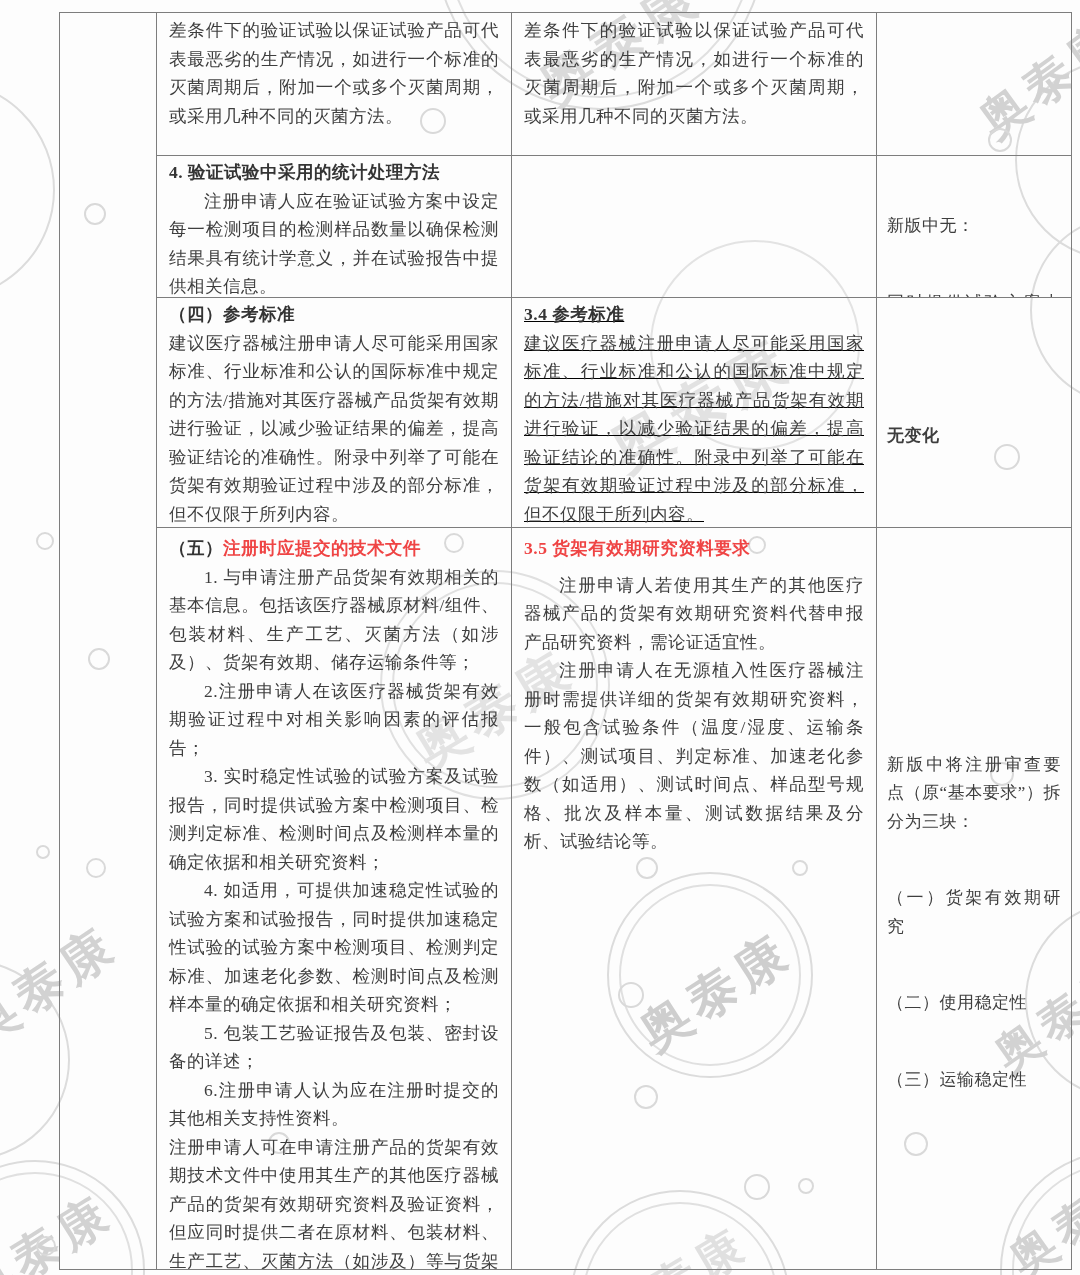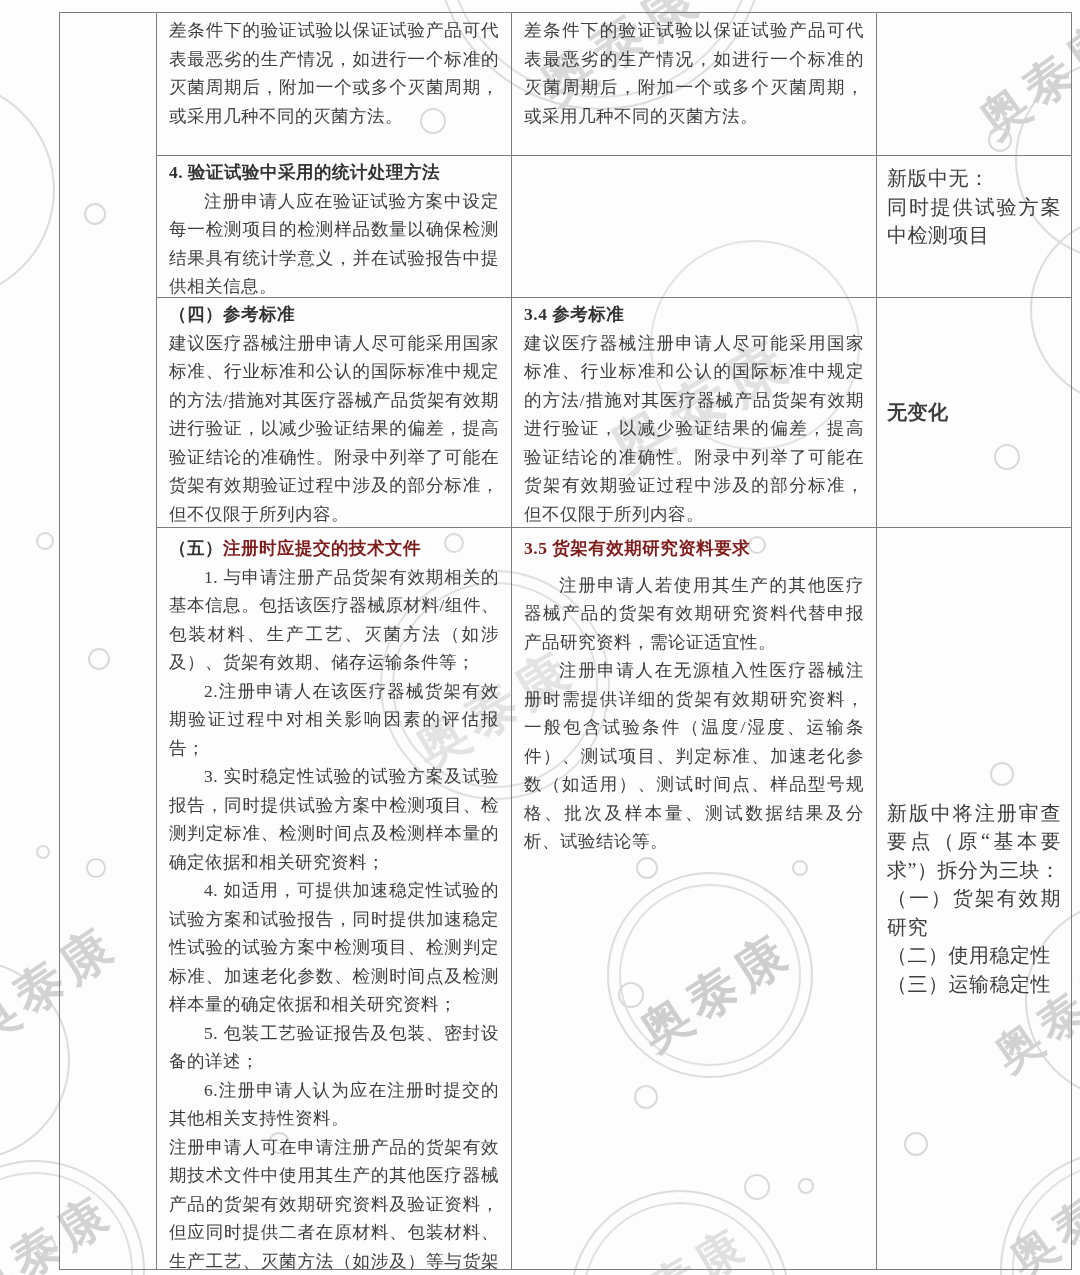--- a/index.html
+++ b/index.html
@@ -45,24 +45,24 @@
   .cell.b-r { border-right:1.5px solid #7d7d7d; }
   .cell.b-b { border-bottom:1.5px solid #7d7d7d; }
   .spacer { grid-column:1; grid-row:1 / 5; }
 
   .para {
     margin:0; color:#3e3e3e; font-size:17.5px; line-height:28.5px;
     letter-spacing:0.5px; text-align:justify; text-justify:inter-character;
   }
   .para.indent { text-indent:2em; }
   .h { font-weight:700; color:#343434; }
-  .red { color:#7f1d1d;font-family:Liberation Serif, serif; }
+  .red { color:#ef4444;font-family:Liberation Serif, serif; }
 
   .note-cell { padding:8px 10px 0 10px; }
-  .note-cell .para { font-size:20px; }
+  .note-cell .para { font-size:17px;margin-top:48px; }
   .v-center { display:flex; flex-direction:column; justify-content:center; padding-top:0; }
 </style>
 </head>
 <body>
 
 <div class="page">
 
   <div class="wm-layer">
 
     <div class="wm-circle double" style="left:435px; top:-220px; width:330px; height:330px;"></div>
@@ -130,21 +130,21 @@
     <div class="cell b-r b-b" style="grid-column:3; grid-row:2;"></div>
     <div class="cell b-b note-cell" style="grid-column:4; grid-row:2;">
       <p class="para">新版中无：</p>
       <p class="para">同时提供试验方案中检测项目</p>
     </div>
 
     <div class="cell b-r b-b" style="grid-column:2; grid-row:3; padding-top:2px;">
       <p class="para h">（四）参考标准</p>
       <p class="para">建议医疗器械注册申请人尽可能采用国家标准、行业标准和公认的国际标准中规定的方法/措施对其医疗器械产品货架有效期进行验证，以减少验证结果的偏差，提高验证结论的准确性。附录中列举了可能在货架有效期验证过程中涉及的部分标准，但不仅限于所列内容。</p>
     </div>
-    <div class="cell b-r b-b" style="grid-column:3; grid-row:3; padding-top:2px;">
+    <div class="cell b-r b-b" style="grid-column:3; grid-row:3; padding-top:2px;text-decoration:underline;">
       <p class="para h">3.4 参考标准</p>
       <p class="para">建议医疗器械注册申请人尽可能采用国家标准、行业标准和公认的国际标准中规定的方法/措施对其医疗器械产品货架有效期进行验证，以减少验证结果的偏差，提高验证结论的准确性。附录中列举了可能在货架有效期验证过程中涉及的部分标准，但不仅限于所列内容。</p>
     </div>
     <div class="cell b-b note-cell v-center" style="grid-column:4; grid-row:3;font-weight:bold;">
       <p class="para">无变化</p>
     </div>
 
     <div class="cell b-r" style="grid-column:2; grid-row:4; padding-top:6px;">
       <p class="para h"><span>（五）</span><span class="red">注册时应提交的技术文件</span></p>
       <p class="para indent">1. 与申请注册产品货架有效期相关的基本信息。包括该医疗器械原材料/组件、包装材料、生产工艺、灭菌方法（如涉及）、货架有效期、储存运输条件等；</p>

